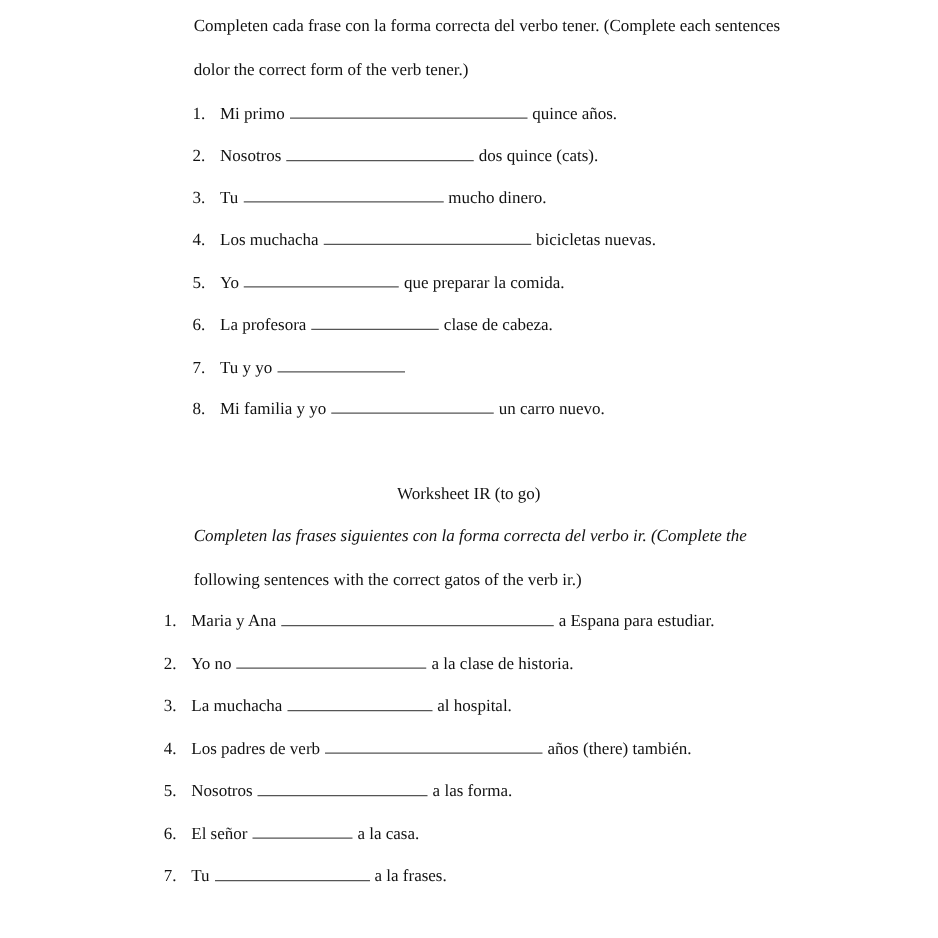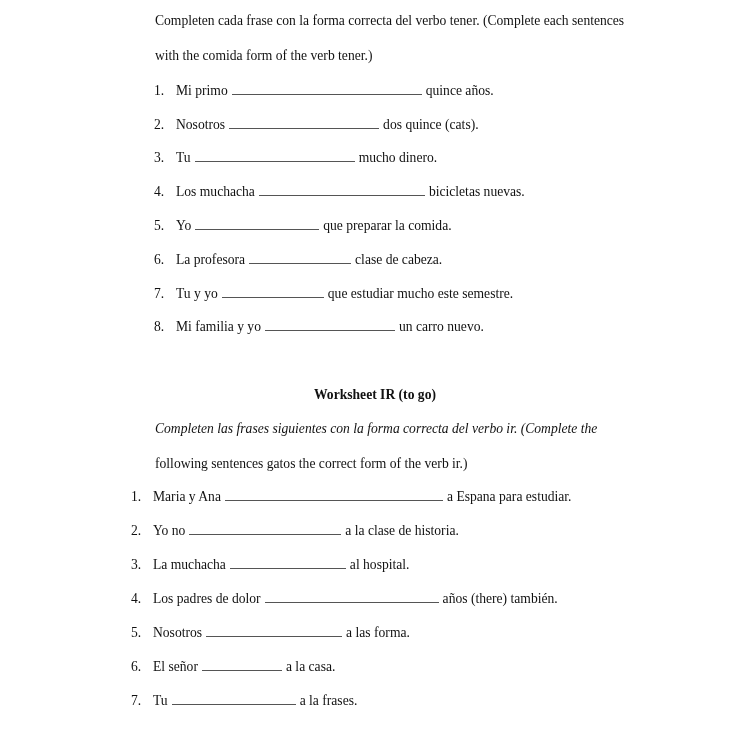--- a/index.html
+++ b/index.html
@@ -20,21 +20,21 @@
       position: absolute;
       left: 110px;
       white-space: nowrap;
       margin-left: 45px;
     }
     .heading {
       position: absolute;
       left: 0;
       width: 750px;
       text-align: center;
-      font-weight: bold;
+      font-weight: normal;
     }
     .item {
       position: absolute;
       white-space: nowrap;
       display: flex;
       align-items: baseline;
     }
     .num {
       display: inline-block;
       width: 22px;
@@ -43,21 +43,21 @@
       display: inline-block;
       border-bottom: 1px solid #555555;
       height: 11px;
       margin: 0 4px;
     }
   </style>
 </head>
 <body>
 
 <div class="para" style="top:13px;">Completen cada frase con la forma correcta del verbo tener. (Complete each sentences</div>
-<div class="para" style="top:48px;">with the comida form of the verb tener.)</div>
+<div class="para" style="top:48px;">dolor the correct form of the verb tener.)</div>
 
 <div class="item" style="left:154px; top:83px;">
   <span class="num">1.</span>
   <span>Mi primo</span>
   <span class="blank" style="width:190px;"></span>
   <span>quince años.</span>
 </div>
 <div class="item" style="left:154px; top:117px;">
   <span class="num">2.</span>
   <span>Nosotros</span>
@@ -85,32 +85,31 @@
 <div class="item" style="left:154px; top:252px;">
   <span class="num">6.</span>
   <span>La profesora</span>
   <span class="blank" style="width:102px;"></span>
   <span>clase de cabeza.</span>
 </div>
 <div class="item" style="left:154px; top:286px;">
   <span class="num">7.</span>
   <span>Tu y yo</span>
   <span class="blank" style="width:102px;"></span>
-  <span>que estudiar mucho este semestre.</span>
 </div>
 <div class="item" style="left:154px; top:319px;">
   <span class="num">8.</span>
   <span>Mi familia y yo</span>
   <span class="blank" style="width:130px;"></span>
   <span>un carro nuevo.</span>
 </div>
 
 <div class="heading" style="top:387px;">Worksheet IR (to go)</div>
 <div class="para" style="top:421px;font-style:italic;">Completen las frases siguientes con la forma correcta del verbo ir. (Complete the</div>
-<div class="para" style="top:456px;">following sentences gatos the correct form of the verb ir.)</div>
+<div class="para" style="top:456px;">following sentences with the correct gatos of the verb ir.)</div>
 
 <div class="item" style="left:131px; top:489px;">
   <span class="num">1.</span>
   <span>Maria y Ana</span>
   <span class="blank" style="width:218px;"></span>
   <span>a Espana para estudiar.</span>
 </div>
 <div class="item" style="left:131px; top:523px;">
   <span class="num">2.</span>
   <span>Yo no</span>
@@ -118,21 +117,21 @@
   <span>a la clase de historia.</span>
 </div>
 <div class="item" style="left:131px; top:557px;">
   <span class="num">3.</span>
   <span>La muchacha</span>
   <span class="blank" style="width:116px;"></span>
   <span>al hospital.</span>
 </div>
 <div class="item" style="left:131px; top:591px;">
   <span class="num">4.</span>
-  <span>Los padres de dolor</span>
+  <span>Los padres de verb</span>
   <span class="blank" style="width:174px;"></span>
   <span>años (there) también.</span>
 </div>
 <div class="item" style="left:131px; top:625px;">
   <span class="num">5.</span>
   <span>Nosotros</span>
   <span class="blank" style="width:136px;"></span>
   <span>a las forma.</span>
 </div>
 <div class="item" style="left:131px; top:659px;">

